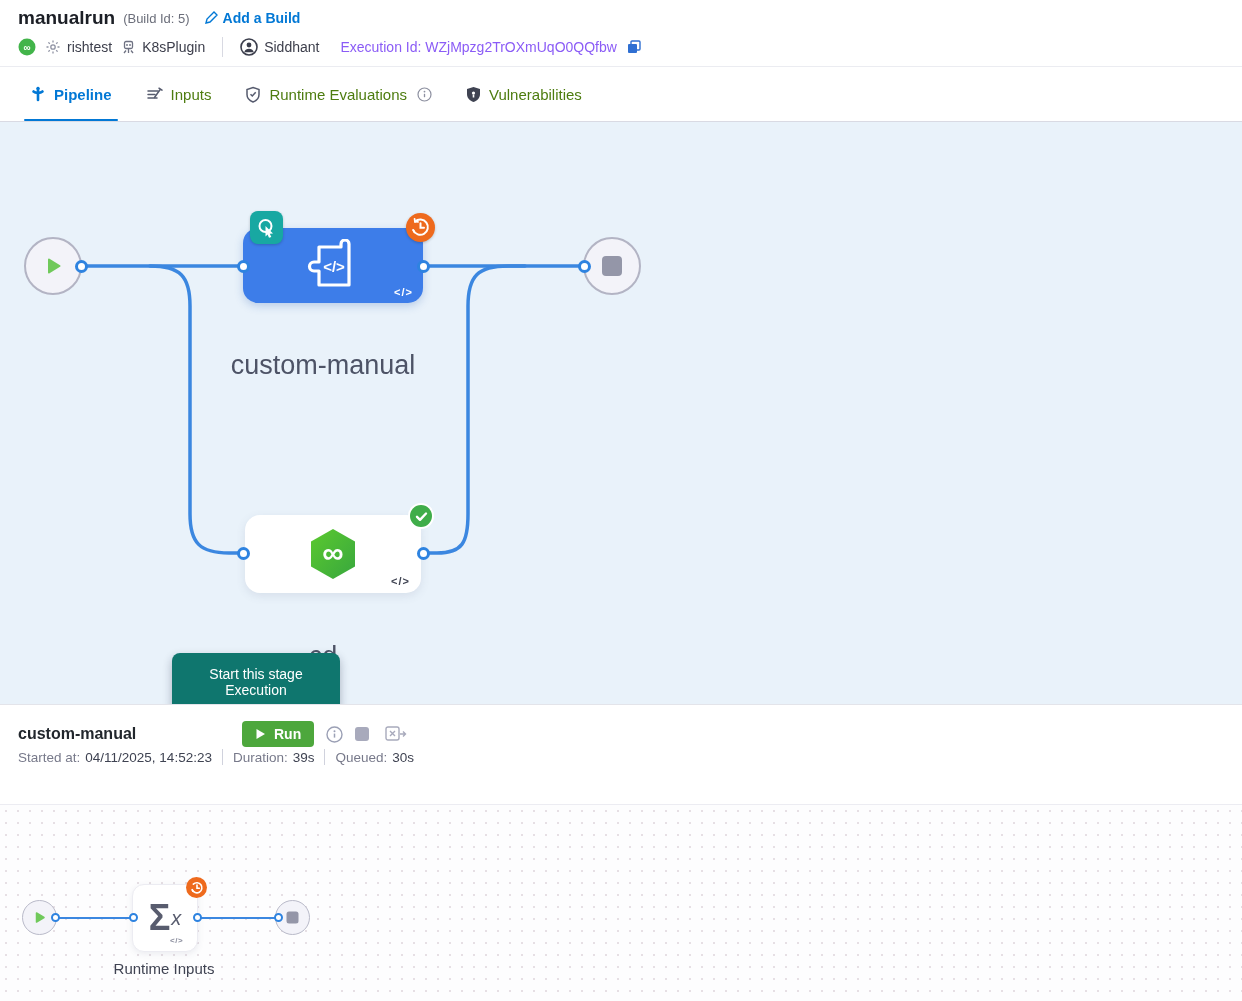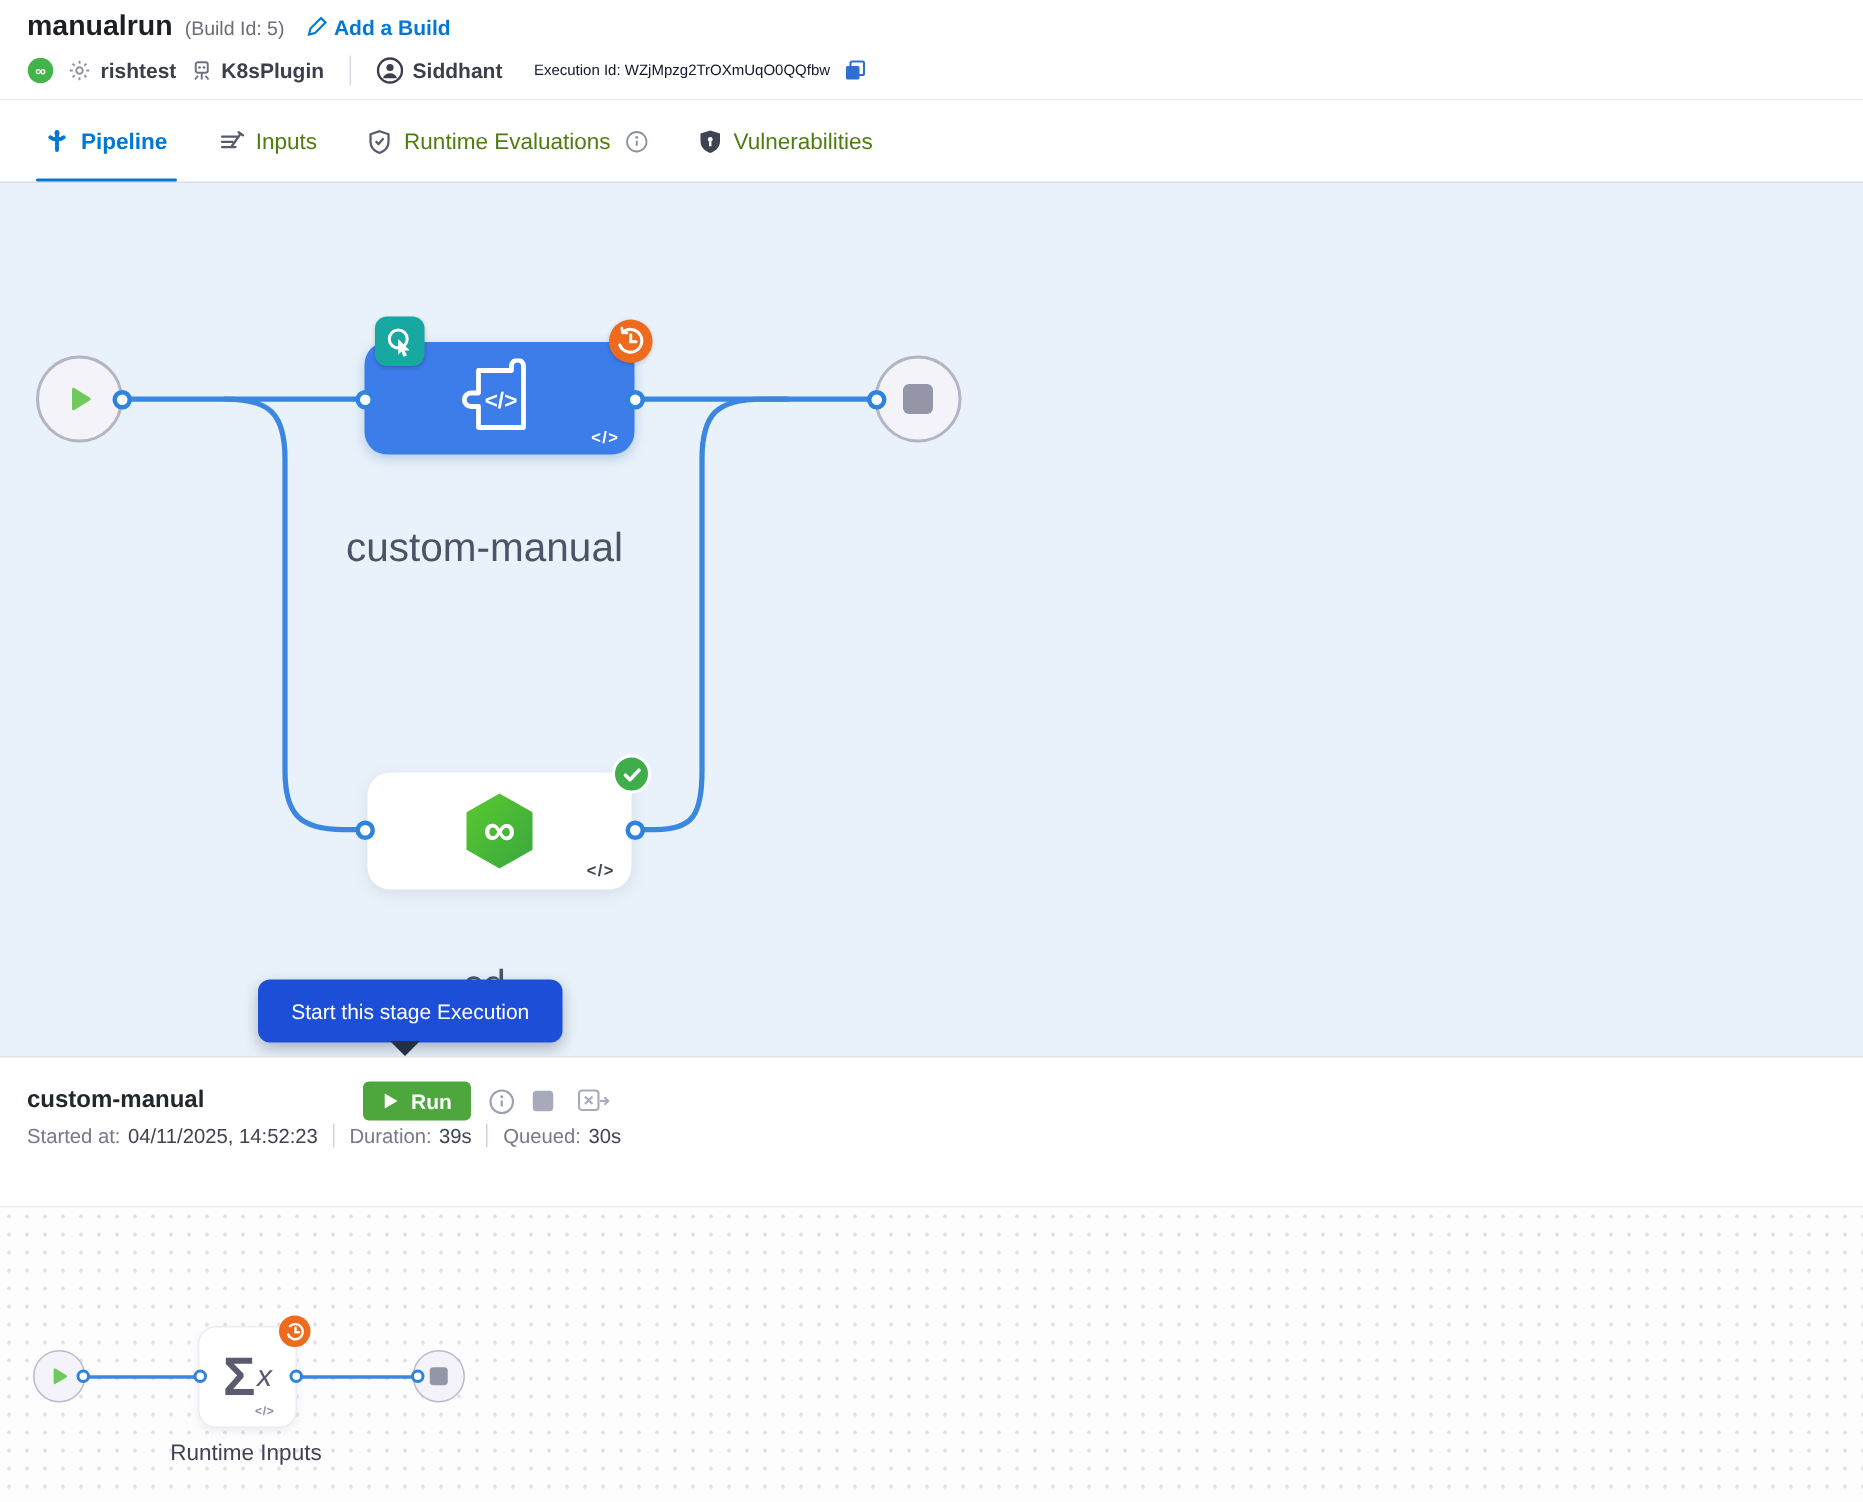--- a/index.html
+++ b/index.html
@@ -7,23 +7,23 @@
     font-family:"Liberation Sans", sans-serif; }
 
   
   .hdr { background:#fff; border-bottom:1px solid #ebecf1; }
   .hdr-row1 { display:flex; align-items:center; gap:8px; padding:6px 18px 2px; height:32px; }
   .title { font-size:19px; font-weight:bold; color:#1c1f26; }
   .build-id { font-size:13px; color:#6b6e7a; }
   .add-note { display:flex; align-items:center; gap:5px; color:#0278d5; font-size:14px;
     font-weight:600; cursor:pointer; margin-left:6px; }
   .hdr-row2 { display:flex; align-items:center; gap:9px; padding:4px 18px 8px; height:34px; }
-  .crumb { display:flex; align-items:center; gap:6px; font-size:14px; color:#3c3e4b;font-weight:bold; }
+  .crumb { display:flex; align-items:center; gap:6px; font-size:14px; color:#3c3e4b; }
   .vdiv { width:1px; height:20px; background:#d8d9e2; margin:0 8px; }
-  .exec-id { font-size:10px; color:#0f172a; }
+  .exec-id { font-size:14px; color:#8b5cf6; }
   .icn { display:inline-flex; align-items:center; justify-content:center; }
 
   
   .tabs { display:flex; align-items:center; gap:10px; padding:0 18px; height:55px;
     background:#fff; border-bottom:1px solid #d9dae3; }
   .tab { display:flex; align-items:center; gap:8px; font-size:15px; color:#4d7c0f;
     padding:0 12px; height:100%; position:relative; cursor:pointer; }
   .tab.active { color:#0278d5; font-weight:bold; }
   .tab.active::after { content:""; position:absolute; left:6px; right:6px; bottom:0;
     height:2.5px; background:#0278d5; border-radius:2px; }
@@ -48,22 +48,22 @@
   .badge-clock { position:absolute; width:29px; height:29px; background:#ee6a1d; border-radius:50%;
     display:flex; align-items:center; justify-content:center; box-shadow:0 1px 3px rgba(0,0,0,.2); }
   .badge-check { position:absolute; left:408px; top:381px; width:26px; height:26px;
     background:#3fad49; border-radius:50%; border:2px solid #fff;
     display:flex; align-items:center; justify-content:center; }
   .code-tag { position:absolute; font-size:11px; font-weight:bold; letter-spacing:1px; }
   .stage-label { position:absolute; left:163px; top:228px; width:320px; text-align:center;
     font-size:27px; color:#4d5366; }
   .hidden-label { position:absolute; left:273px; top:519px; width:100px; text-align:center;
     font-size:27px; color:#4d5366; z-index:1; }
-  .tooltip { position:absolute; left:172px; top:531px; width:203px; z-index:2;
-    background:#1d4ed8; color:#fff; border-radius:8px; padding:13px 10px;
+  .tooltip { position:absolute; left:172px; top:531px; width:168px; z-index:2;
+    background:#0f766e; color:#fff; border-radius:8px; padding:13px 10px;
     font-size:14px; text-align:center; box-shadow:0 4px 10px rgba(20,30,60,.3); }
   .tooltip::after { content:""; position:absolute; left:88px; bottom:-9px;
     border-left:10px solid transparent; border-right:10px solid transparent;
     border-top:10px solid #232e48; }
 
   
   .stagebar { position:relative; height:100px; background:#fff; border-top:1px solid #e3e4ea;
     padding:14px 18px 0; }
   .stagebar-row1 { display:flex; align-items:center; height:30px; }
   .stage-name { font-size:16px; font-weight:bold; color:#22272d; width:224px; }

